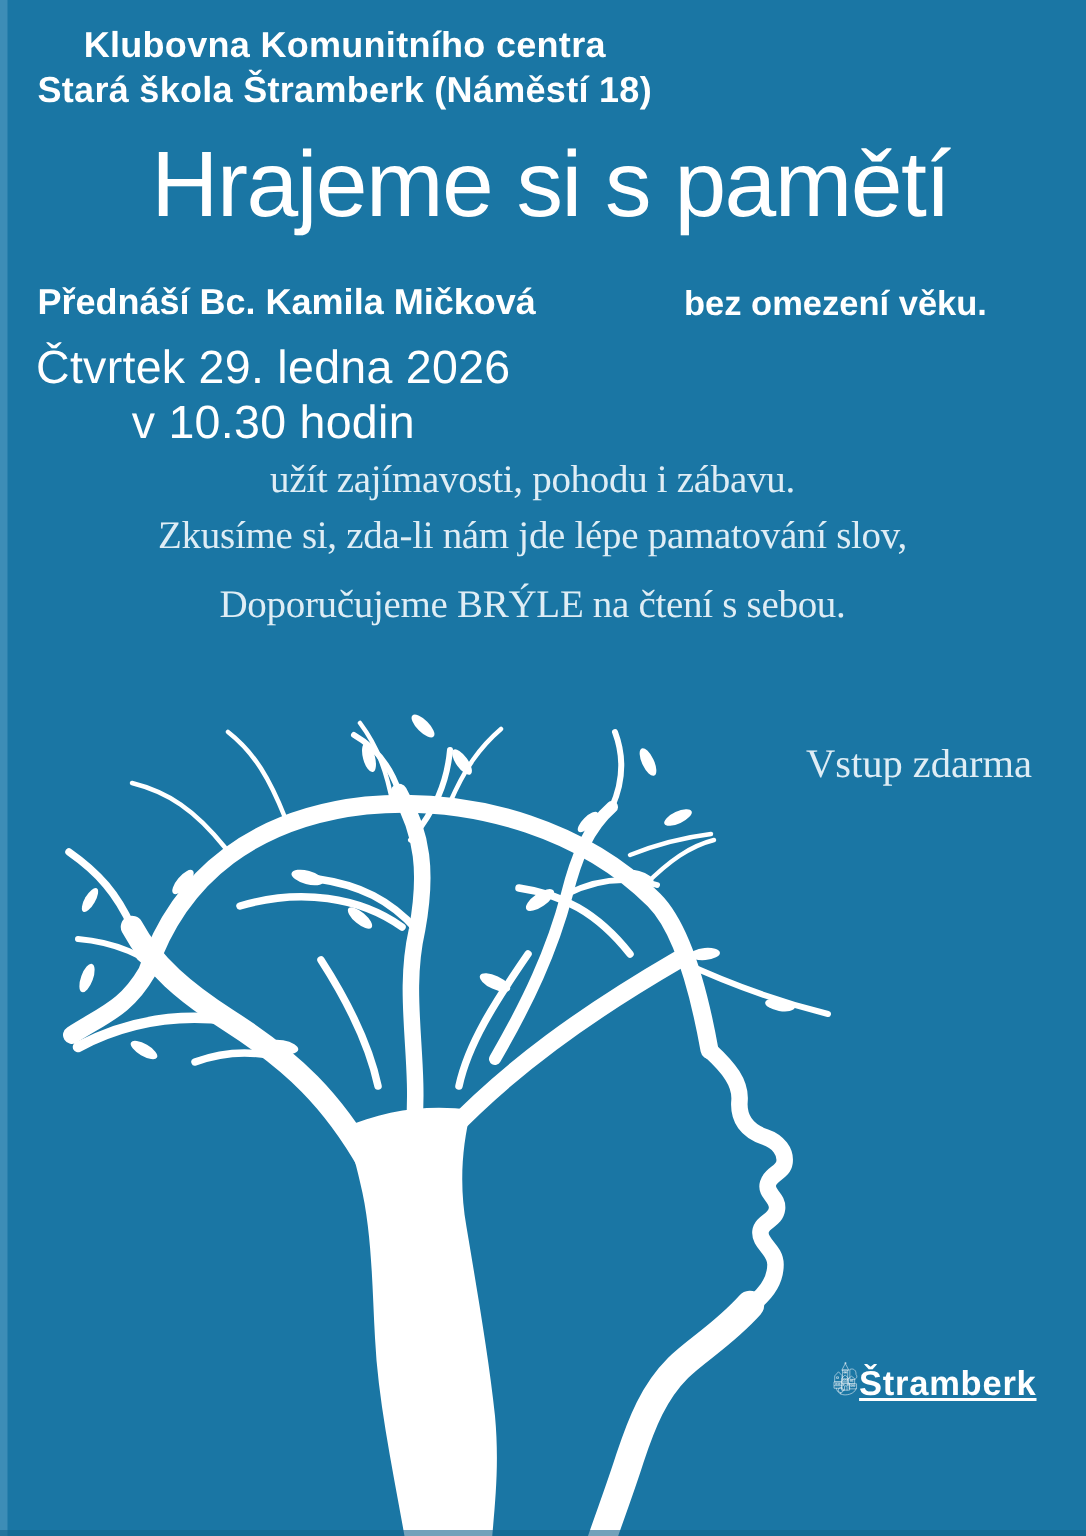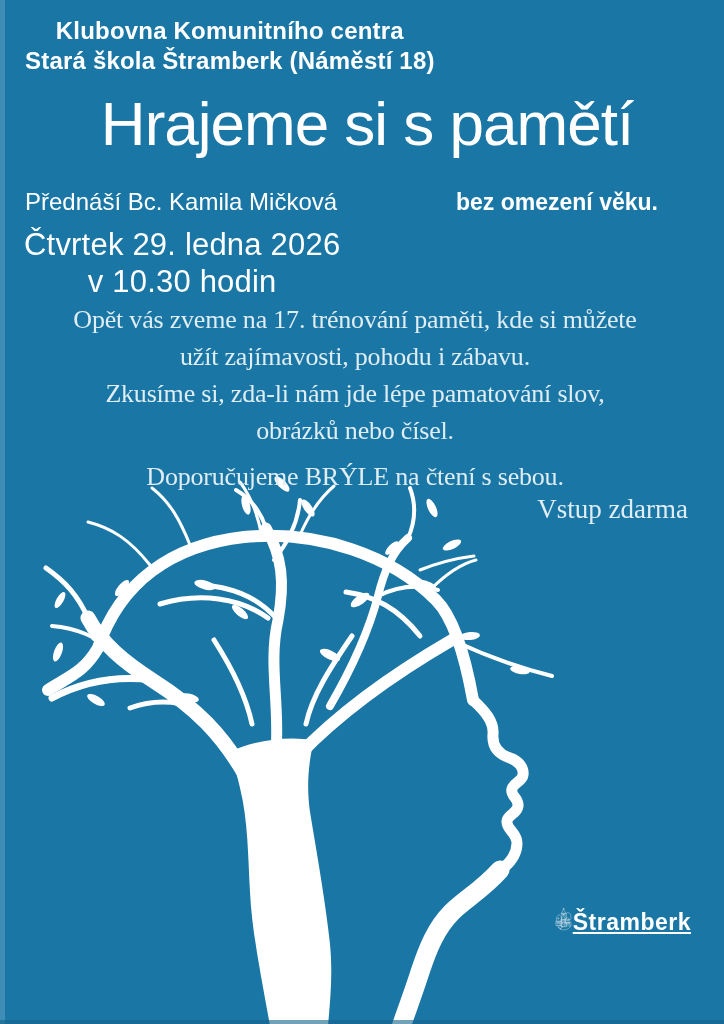--- a/index.html
+++ b/index.html
@@ -28,21 +28,21 @@
     position:absolute;left:25px;top:16px;
     font-size:24px;font-weight:700;line-height:30px;letter-spacing:.2px;
   }
   .title{
     position:absolute;left:22px;top:90px;width:690px;
     font-size:62px;font-weight:400;letter-spacing:-1px;line-height:1.1;
     white-space:nowrap;
   }
   .lecturer{
     position:absolute;left:25px;top:188px;
-    font-size:24px;font-weight:400;
+    font-size:24px;font-weight:700;
   }
   .audience{
     position:absolute;left:456px;top:187px;
     font-size:23px;font-weight:700;line-height:31px;
   }
   .datetime{
     position:absolute;left:24px;top:226px;
     font-size:31px;font-weight:400;line-height:37px;letter-spacing:.2px;
   }
   .body-text{
@@ -152,24 +152,22 @@
   <div class="audience">
     <span style="display:block">bez omezení věku.</span>
   </div>
 
   <div class="datetime">
     <span style="display:block">Čtvrtek 29. ledna 2026</span>
     <span style="display:block">v 10.30 hodin</span>
   </div>
 
   <div class="body-text">
-    <span class="line">Opět vás zveme na 17. trénování paměti, kde si můžete</span>
     <span class="line">užít zajímavosti, pohodu i zábavu.</span>
     <span class="line">Zkusíme si, zda-li nám jde lépe pamatování slov,</span>
-    <span class="line">obrázků nebo čísel.</span>
     <span class="gap"></span>
     <span class="line">Doporučujeme BRÝLE na čtení s sebou.</span>
   </div>
 
   <div class="admission">Vstup zdarma</div>
 
   <div class="logo">
     <svg class="logo-emblem" viewBox="0 0 84 112" xmlns="http://www.w3.org/2000/svg" aria-hidden="true">
       <g stroke="#ffffff" stroke-width="1.7" fill="none" stroke-linejoin="round" stroke-linecap="round">
 

